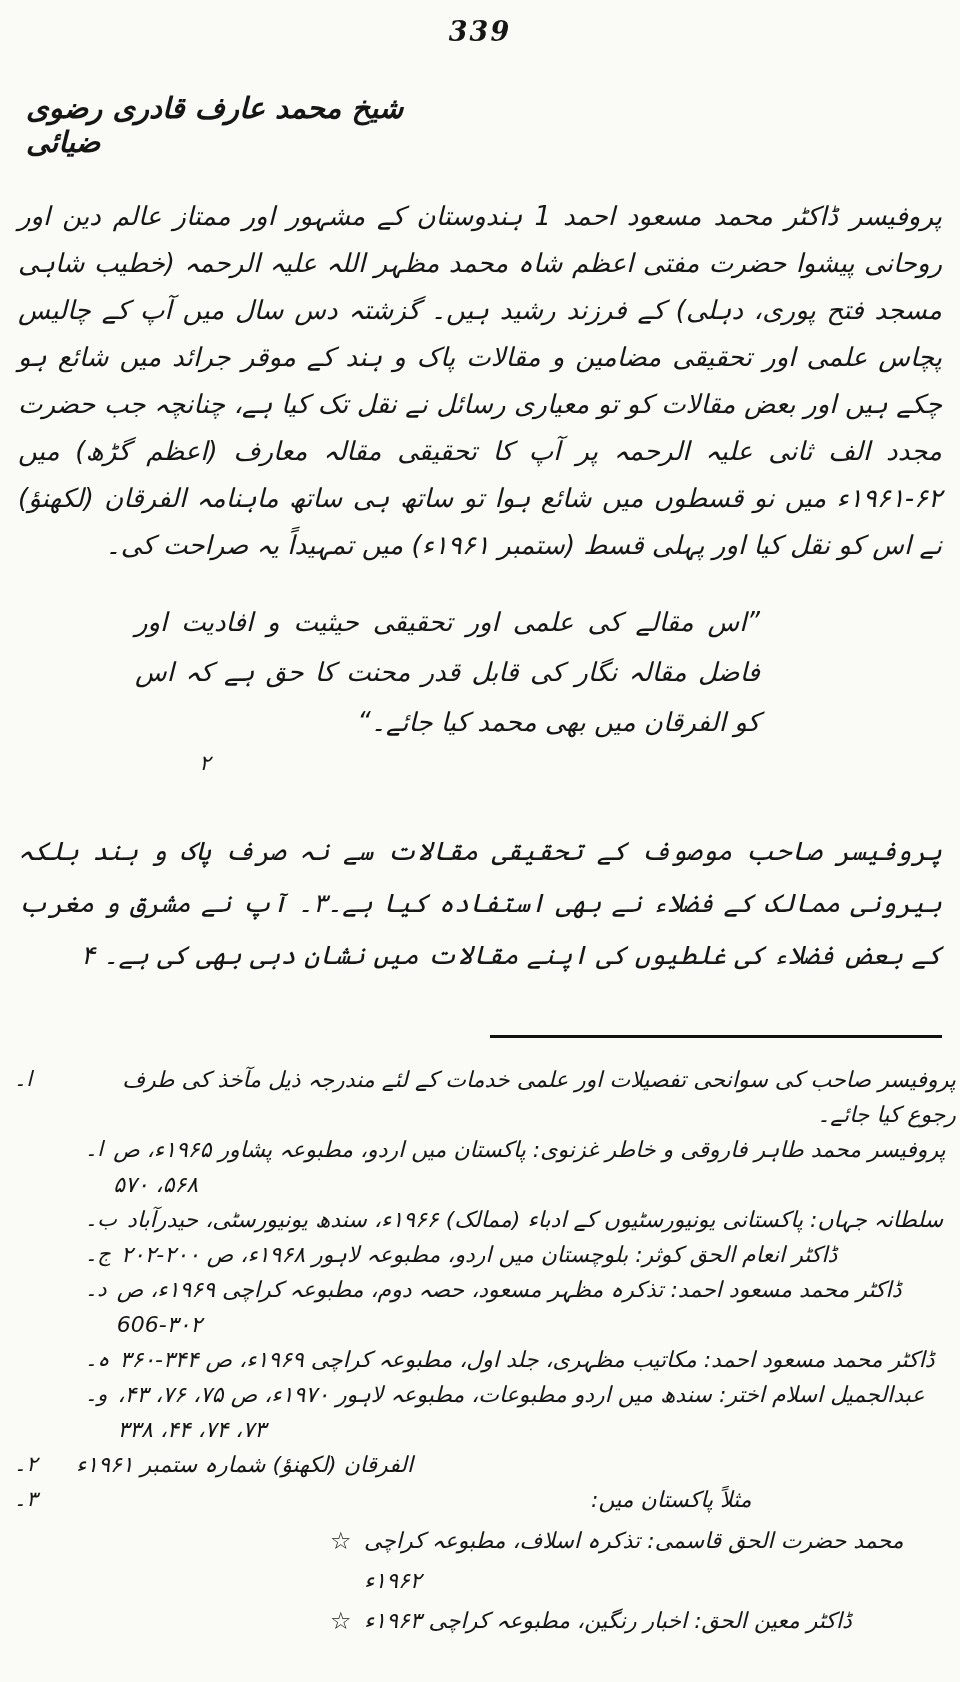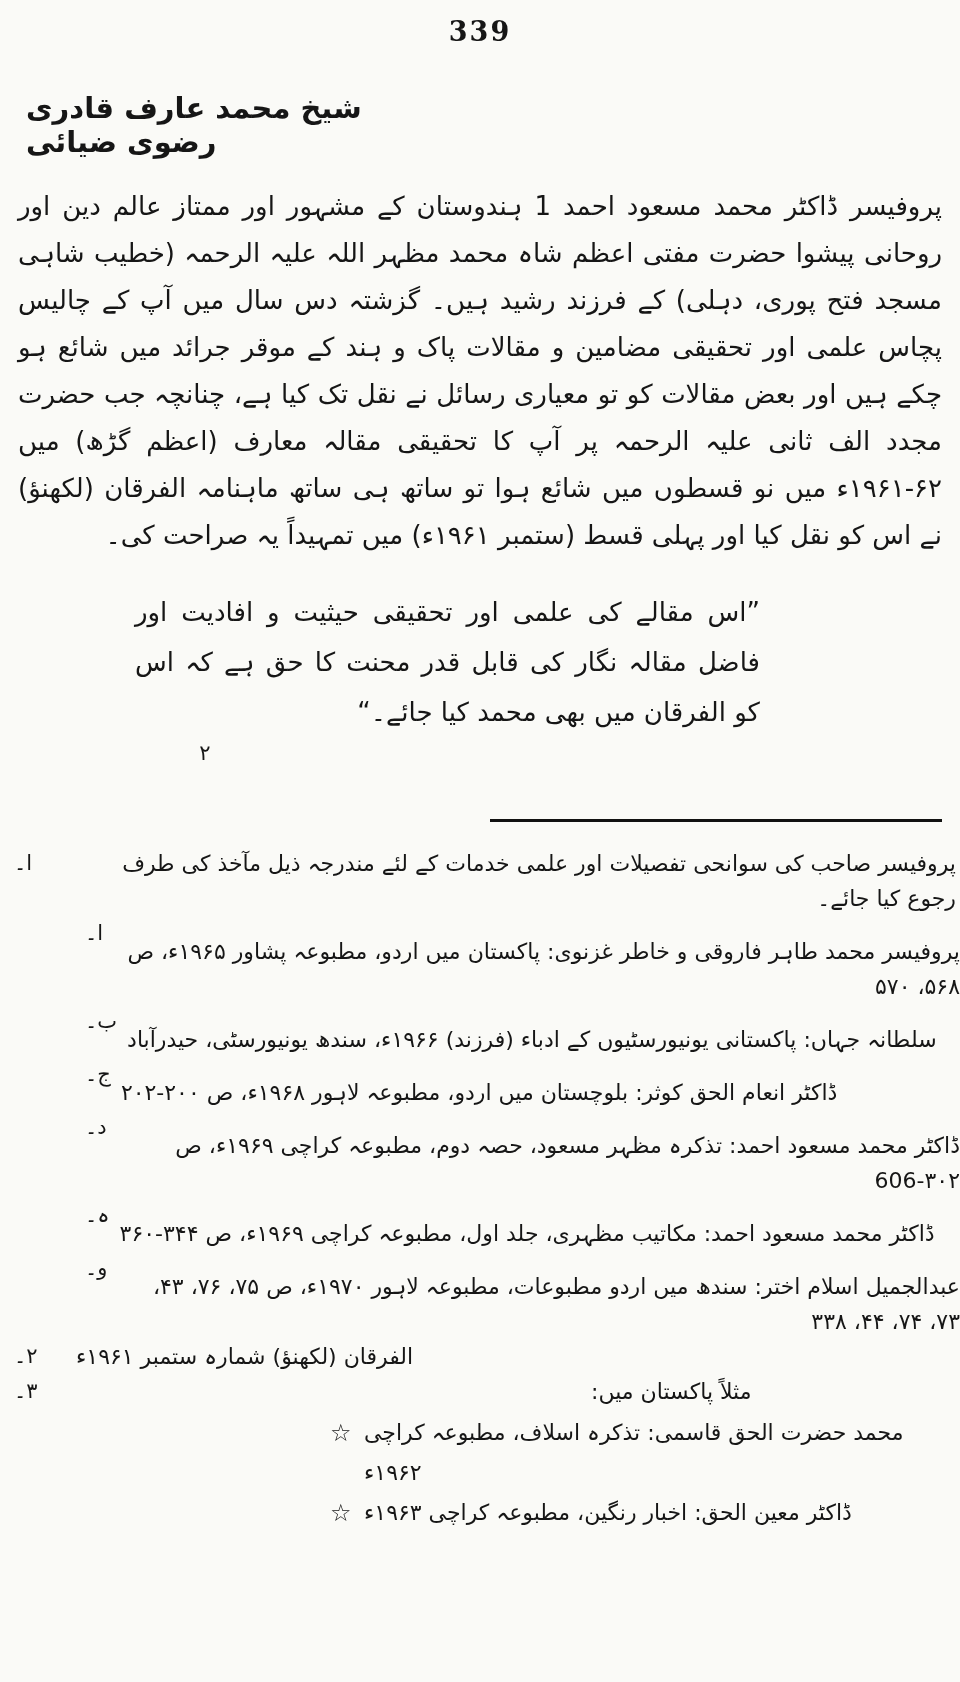--- a/index.html
+++ b/index.html
@@ -4,21 +4,21 @@
 <style>
   html,body{margin:0;padding:0;}
   body{
     width:960px;height:1682px;
     background:#fafaf7;
     color:#161616;
     font-family:"DejaVu Sans",sans-serif;
     overflow:hidden;
     position:relative;
   }
-  .page{width:960px;height:1665px;position:relative;}
+  .page{width:960px;height:1665px;position:relative;font-style:italic;}
   .pageno{
     text-align:center;
     font-family:"DejaVu Serif",serif;
     font-weight:bold;
     font-size:27px;
     padding-top:16px;
     letter-spacing:2px;
   }
   .title{
     margin-top:36px;
@@ -38,21 +38,21 @@
     width:420px;
   }
   .para{
     direction:rtl;
     text-align:justify;
     font-size:26px;
     line-height:47px;
     padding:0 18px;
     text-align-last:right;
   }
-  .para-1{margin-top:24px;}
+  .para-1{margin-top:34px;}
   .para-2{margin-top:50px;line-height:52px;}
   .quote{
     direction:rtl;
     text-align:justify;
     font-size:26px;
     line-height:50px;
     margin:28px 200px 0 135px;
     text-align-last:right;
   }
   .quote-ref{
@@ -96,21 +96,21 @@
     display:flex;
     line-height:35px;
     align-items:flex-start;
   }
   .fn-source .src-marker{
     flex:0 0 auto;
     margin-right:10px;
     direction:rtl;
     font-size:21px;
   }
-  .fn-source .src-text{direction:rtl;text-align:right;margin-top:18px;}
+  .fn-source .src-text{direction:rtl;text-align:left;}
   .fn2-text{}
   .fn3-text{margin-left:515px;}
   .star-list{margin-top:4px;margin-left:330px;}
   .star-row{
     display:flex;
     align-items:flex-start;
     line-height:40px;
   }
   .star-icon{
     flex:0 0 auto;
@@ -128,38 +128,39 @@
   <div class="pageno">339</div>
 
 
   <div class="byline">شیخ محمد عارف قادری رضوی ضیائی</div>
 
   <div class="para para-1">پروفیسر ڈاکٹر محمد مسعود احمد 1 ہندوستان کے مشہور اور ممتاز عالم دین اور روحانی پیشوا حضرت مفتی اعظم شاہ محمد مظہر اللہ علیہ الرحمہ (خطیب شاہی مسجد فتح پوری، دہلی) کے فرزند رشید ہیں۔ گزشتہ دس سال میں آپ کے چالیس پچاس علمی اور تحقیقی مضامین و مقالات پاک و ہند کے موقر جرائد میں شائع ہو چکے ہیں اور بعض مقالات کو تو معیاری رسائل نے نقل تک کیا ہے، چنانچہ جب حضرت مجدد الف ثانی علیہ الرحمہ پر آپ کا تحقیقی مقالہ معارف (اعظم گڑھ) میں ۶۲-۱۹۶۱ء میں نو قسطوں میں شائع ہوا تو ساتھ ہی ساتھ ماہنامہ الفرقان (لکھنؤ) نے اس کو نقل کیا اور پہلی قسط (ستمبر ۱۹۶۱ء) میں تمہیداً یہ صراحت کی۔</div>
 
   <div class="quote">”اس مقالے کی علمی اور تحقیقی حیثیت و افادیت اور فاضل مقالہ نگار کی قابل قدر محنت کا حق ہے کہ اس کو الفرقان میں بھی محمد کیا جائے۔“</div>
   <div class="quote-ref">۲</div>
 
+  <div class="para para-2">پروفیسر صاحب موصوف کے تحقیقی مقالات سے نہ صرف پاک و ہند بلکہ بیرونی ممالک کے فضلاء نے بھی استفادہ کیا ہے۔۳۔ آپ نے مشرق و مغرب کے بعض فضلاء کی غلطیوں کی اپنے مقالات میں نشان دہی بھی کی ہے۔ ۴</div>
 
   <div class="fn-rule"></div>
 
   <div class="footnotes">
 
     <div class="fn-row fn-head">
       <span class="fn-marker">ا۔</span>
       <span class="fn-text">پروفیسر صاحب کی سوانحی تفصیلات اور علمی خدمات کے لئے مندرجہ ذیل مآخذ کی طرف رجوع کیا جائے۔</span>
     </div>
 
     <div class="fn-sources">
       <div class="fn-source">
         <span class="src-marker">ا۔</span>
         <span class="src-text">پروفیسر محمد طاہر فاروقی و خاطر غزنوی: پاکستان میں اردو، مطبوعہ پشاور ۱۹۶۵ء، ص ۵۶۸، ۵۷۰</span>
       </div>
       <div class="fn-source">
         <span class="src-marker">ب۔</span>
-        <span class="src-text">سلطانہ جہاں: پاکستانی یونیورسٹیوں کے ادباء (فرزند) ۱۹۶۶ء، سندھ یونیورسٹی، حیدرآباد</span>
+        <span class="src-text">سلطانہ جہاں: پاکستانی یونیورسٹیوں کے ادباء (ممالک) ۱۹۶۶ء، سندھ یونیورسٹی، حیدرآباد</span>
       </div>
       <div class="fn-source">
         <span class="src-marker">ج۔</span>
         <span class="src-text">ڈاکٹر انعام الحق کوثر: بلوچستان میں اردو، مطبوعہ لاہور ۱۹۶۸ء، ص ۲۰۰-۲۰۲</span>
       </div>
       <div class="fn-source">
         <span class="src-marker">د۔</span>
         <span class="src-text">ڈاکٹر محمد مسعود احمد: تذکرہ مظہر مسعود، حصہ دوم، مطبوعہ کراچی ۱۹۶۹ء، ص ۳۰۲-606</span>
       </div>
       <div class="fn-source">

